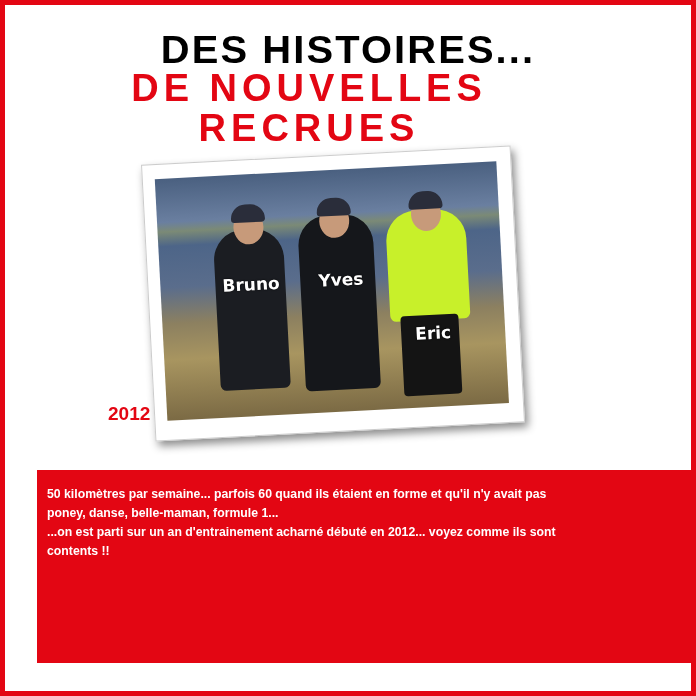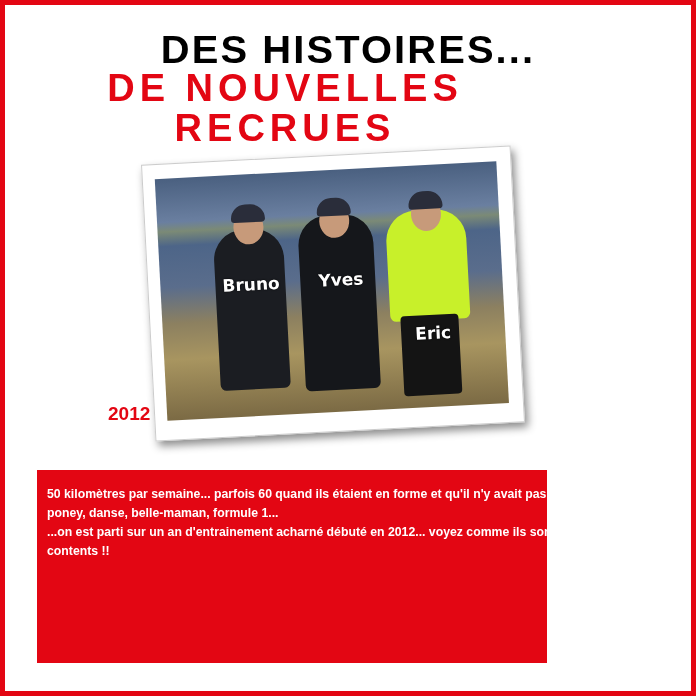--- a/index.html
+++ b/index.html
@@ -1,34 +1,34 @@
 <!DOCTYPE html>
 <html><head>
 <meta charset="utf-8">
 <style>
   html, body { margin:0; padding:0; }
   body { width:696px; height:696px; overflow:hidden; background:#fff; position:relative; font-family:"Liberation Sans", sans-serif; }
   .frame { position:absolute; left:0; top:0; width:696px; height:696px; box-sizing:border-box; border:5px solid #e30613; }
   .title1 { position:absolute; left:0; width:696px; top:30px; text-align:center; font-weight:bold; font-size:38px; letter-spacing:2px; color:#000; line-height:40px; transform:scaleX(1.05); }
-  .title2 { position:absolute; left:0; width:570px; top:68px; text-align:center; font-weight:bold; font-size:38px; letter-spacing:5px; color:#e30613; line-height:40px; }
+  .title2 { position:absolute; left:0; width:570px; top:68px; text-align:center; font-weight:bold; font-size:38px; letter-spacing:5px; color:#e30613; line-height:40px;padding-left:24px; }
   .polaroid { position:absolute; left:148px; top:155px; width:368px; height:275px; background:#fff; transform:rotate(-3deg); box-shadow:3px 5px 8px rgba(0,0,0,0.45); border:1px solid #ccc; }
   .photo { position:absolute; left:12px; top:14px; width:342px; height:242px; overflow:hidden;
     background: linear-gradient(to bottom, #4a6080 0%, #6a7fa0 18%, #7b8a76 22%, #4d6588 28%, #5a6d8c 45%, #8c8060 60%, #a89560 75%, #7b6a44 100%); }
   .person { position:absolute; border-radius:30px 30px 6px 6px; }
   .p1 { left:55px; top:55px; width:70px; height:160px; background:#1b1d22; }
   .p2 { left:140px; top:45px; width:75px; height:175px; background:#15171b; }
   .p3 { left:228px; top:45px; width:80px; height:110px; background:#c8f02a; }
   .p3b { left:238px; top:150px; width:58px; height:80px; background:#141414; border-radius:4px; }
   .head { position:absolute; width:30px; height:34px; border-radius:50%; background:#c79a7a; }
   .h1 { left:76px; top:36px; } .h2 { left:162px; top:34px; } .h3 { left:254px; top:32px; }
   .helmet { position:absolute; width:34px; height:18px; border-radius:17px 17px 4px 4px; background:#2a2d3a; }
   .hm1 { left:74px; top:30px; } .hm2 { left:160px; top:28px; } .hm3 { left:252px; top:26px; }
   .name { position:absolute; color:#fff; font-weight:bold; font-size:17px; font-family:"DejaVu Sans", sans-serif; text-shadow:0 0 2px #000; }
   .year { position:absolute; left:108px; top:403px; color:#e30613; font-weight:bold; font-size:19px; }
-  .textbox { position:absolute; left:37px; top:470px; width:510px; height:193px; background:#e30613; }
+  .textbox { position:absolute; left:37px; top:470px; width:660px; height:193px; background:#e30613; }
   .textbox p { margin:0; position:absolute; left:10px; top:14px; width:600px; color:#fff; font-weight:bold; font-size:13.2px; line-height:19px; transform-origin:left top; transform:scaleX(0.93); }
 </style>
 </head>
 <body>
 
 <div class="frame"></div>
 
 <div class="title1">DES HISTOIRES...</div>
 <div class="title2">DE NOUVELLES RECRUES</div>
 

